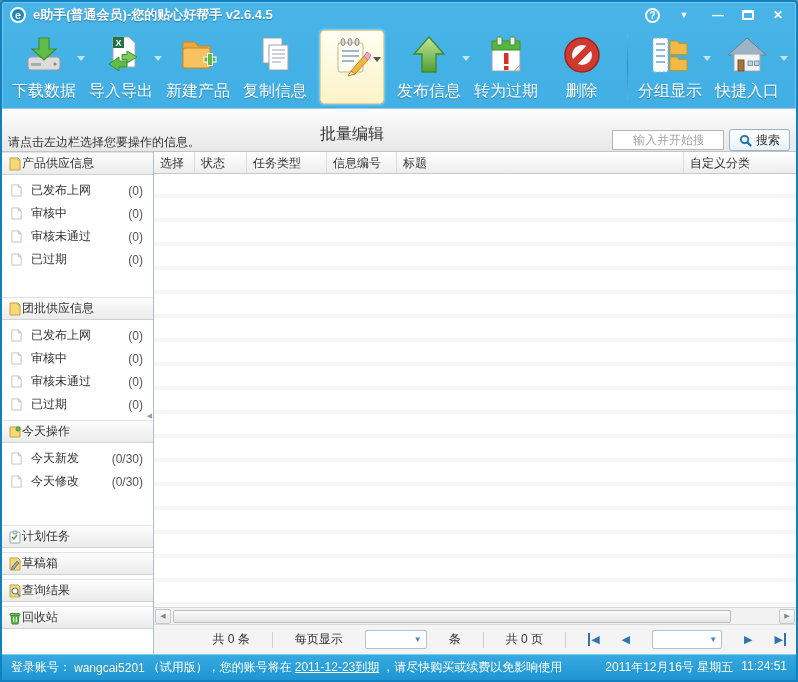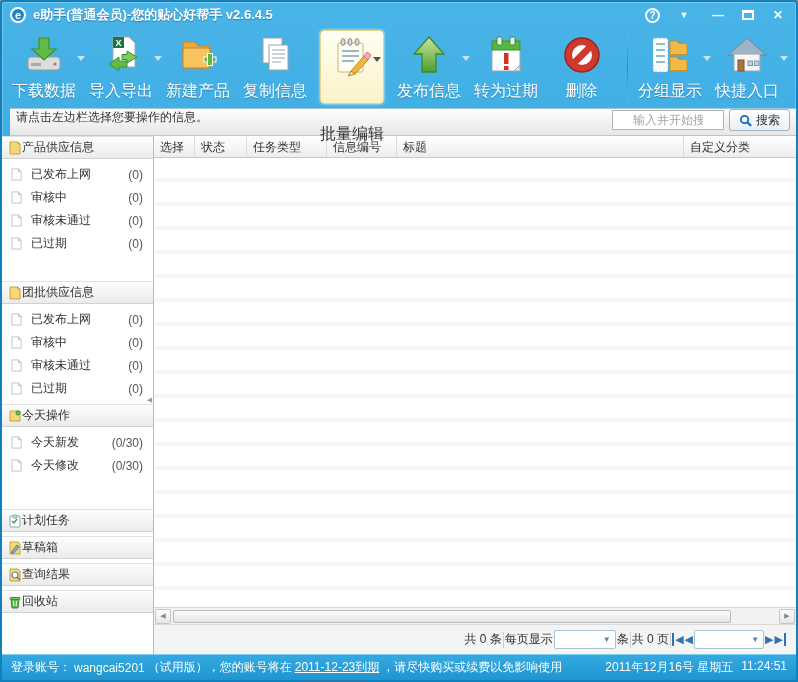--- a/index.html
+++ b/index.html
@@ -32,23 +32,23 @@
   .tb-item.active { background:linear-gradient(180deg,#fffef2,#fdf3c8);
     border:1px solid #e6d58e; box-shadow:0 0 3px rgba(255,255,230,.8);gap:42px; }
   .tb-item.active .tb-label { color:#333; text-shadow:none; }
   .tb-caret { position:absolute; right:-9px; top:26px; width:0; height:0;
     border-left:4px solid transparent; border-right:4px solid transparent;
     border-top:5px solid #bfe4f6; }
   .tb-item.active .tb-caret { right:2px; border-top-color:#555; }
   .tb-sep { width:1px; height:66px; margin:4px 10px 0 2px;
     background:linear-gradient(180deg,rgba(255,255,255,.1),rgba(10,90,140,.45),rgba(255,255,255,.1)); }
   
-  .messagebar { height:28px; background:linear-gradient(180deg,#fdfdfd,#e7e7e7);
+  .messagebar { height:44px; background:linear-gradient(180deg,#fdfdfd,#e7e7e7);
     border-top:1px solid #9fc7de; border-bottom:1px solid #c3c3c3;
-    display:flex; align-items:flex-start; padding:0 6px; flex:none;margin-left:8px; }
+    display:flex; align-items:flex-end; padding:0 6px; flex:none; }
   .msg-text { font-size:12px; color:#333; }
   .search-wrap { margin-left:auto; display:flex; align-items:center; gap:5px; }
   .search-input { width:112px; height:20px; border:1px solid #b4b4b4; background:#fff;
     font-size:12px; color:#999; padding:0 20px; }
   .search-input::placeholder { color:#a5a5a5; }
   .search-btn { height:22px; padding:0 9px; display:flex; align-items:center; gap:4px;
     background:linear-gradient(180deg,#ffffff,#e8f1f8); border:1px solid #9ab4c8;
     border-radius:3px; font-size:12px; color:#333; cursor:pointer; }
   
   .content { flex:1; display:flex; min-height:0; background:#e4eaf0; }
@@ -74,21 +74,21 @@
   .hscroll { height:17px; flex:none; background:#f2f2f2; border-top:1px solid #d7d7d7;
     display:flex; align-items:center; padding:0 1px; }
   .hs-btn { width:16px; height:15px; background:linear-gradient(180deg,#fdfdfd,#e7e7e7);
     border:1px solid #c6c6c6; border-radius:2px; color:#7a8a99; font-size:7px;
     display:flex; align-items:center; justify-content:center; cursor:pointer; }
   .hs-thumb { height:13px; flex:1; margin:0 2px; background:linear-gradient(180deg,#fcfcfc,#e4e4e4);
     border:1px solid #bdbdbd; border-radius:2px; cursor:pointer; }
   .hs-space { width:46px; }
   
   .pager { height:30px; flex:none; background:#f4f4f4; border-top:1px solid #dadada;
-    display:flex; align-items:center; justify-content:flex-end; gap:1px; padding:0 10px;
+    display:flex; align-items:center; justify-content:flex-end; gap:22px; padding:0 10px;
     font-size:12px; color:#333; }
   .pg-sep { width:1px; height:16px; background:#d0d0d0; }
   .pg-select { width:62px; height:19px; background:#fff; border:1px solid #aac3d4;
     border-radius:2px; display:flex; align-items:center; cursor:pointer; }
   .pg-select .arr { margin-left:auto; color:#4a86b8; font-size:8px; padding-right:4px; }
   .pg-nav { color:#2e74b5; font-size:11px; cursor:pointer; display:flex; align-items:center; }
   .pg-nav .bar-l { border-left:2px solid #2e74b5; padding-left:1px; }
   .pg-nav .bar-r { border-right:2px solid #2e74b5; padding-right:1px; }
   
   .statusbar { height:26px; flex:none; background:linear-gradient(180deg,#36a9e0,#1e95d2);

